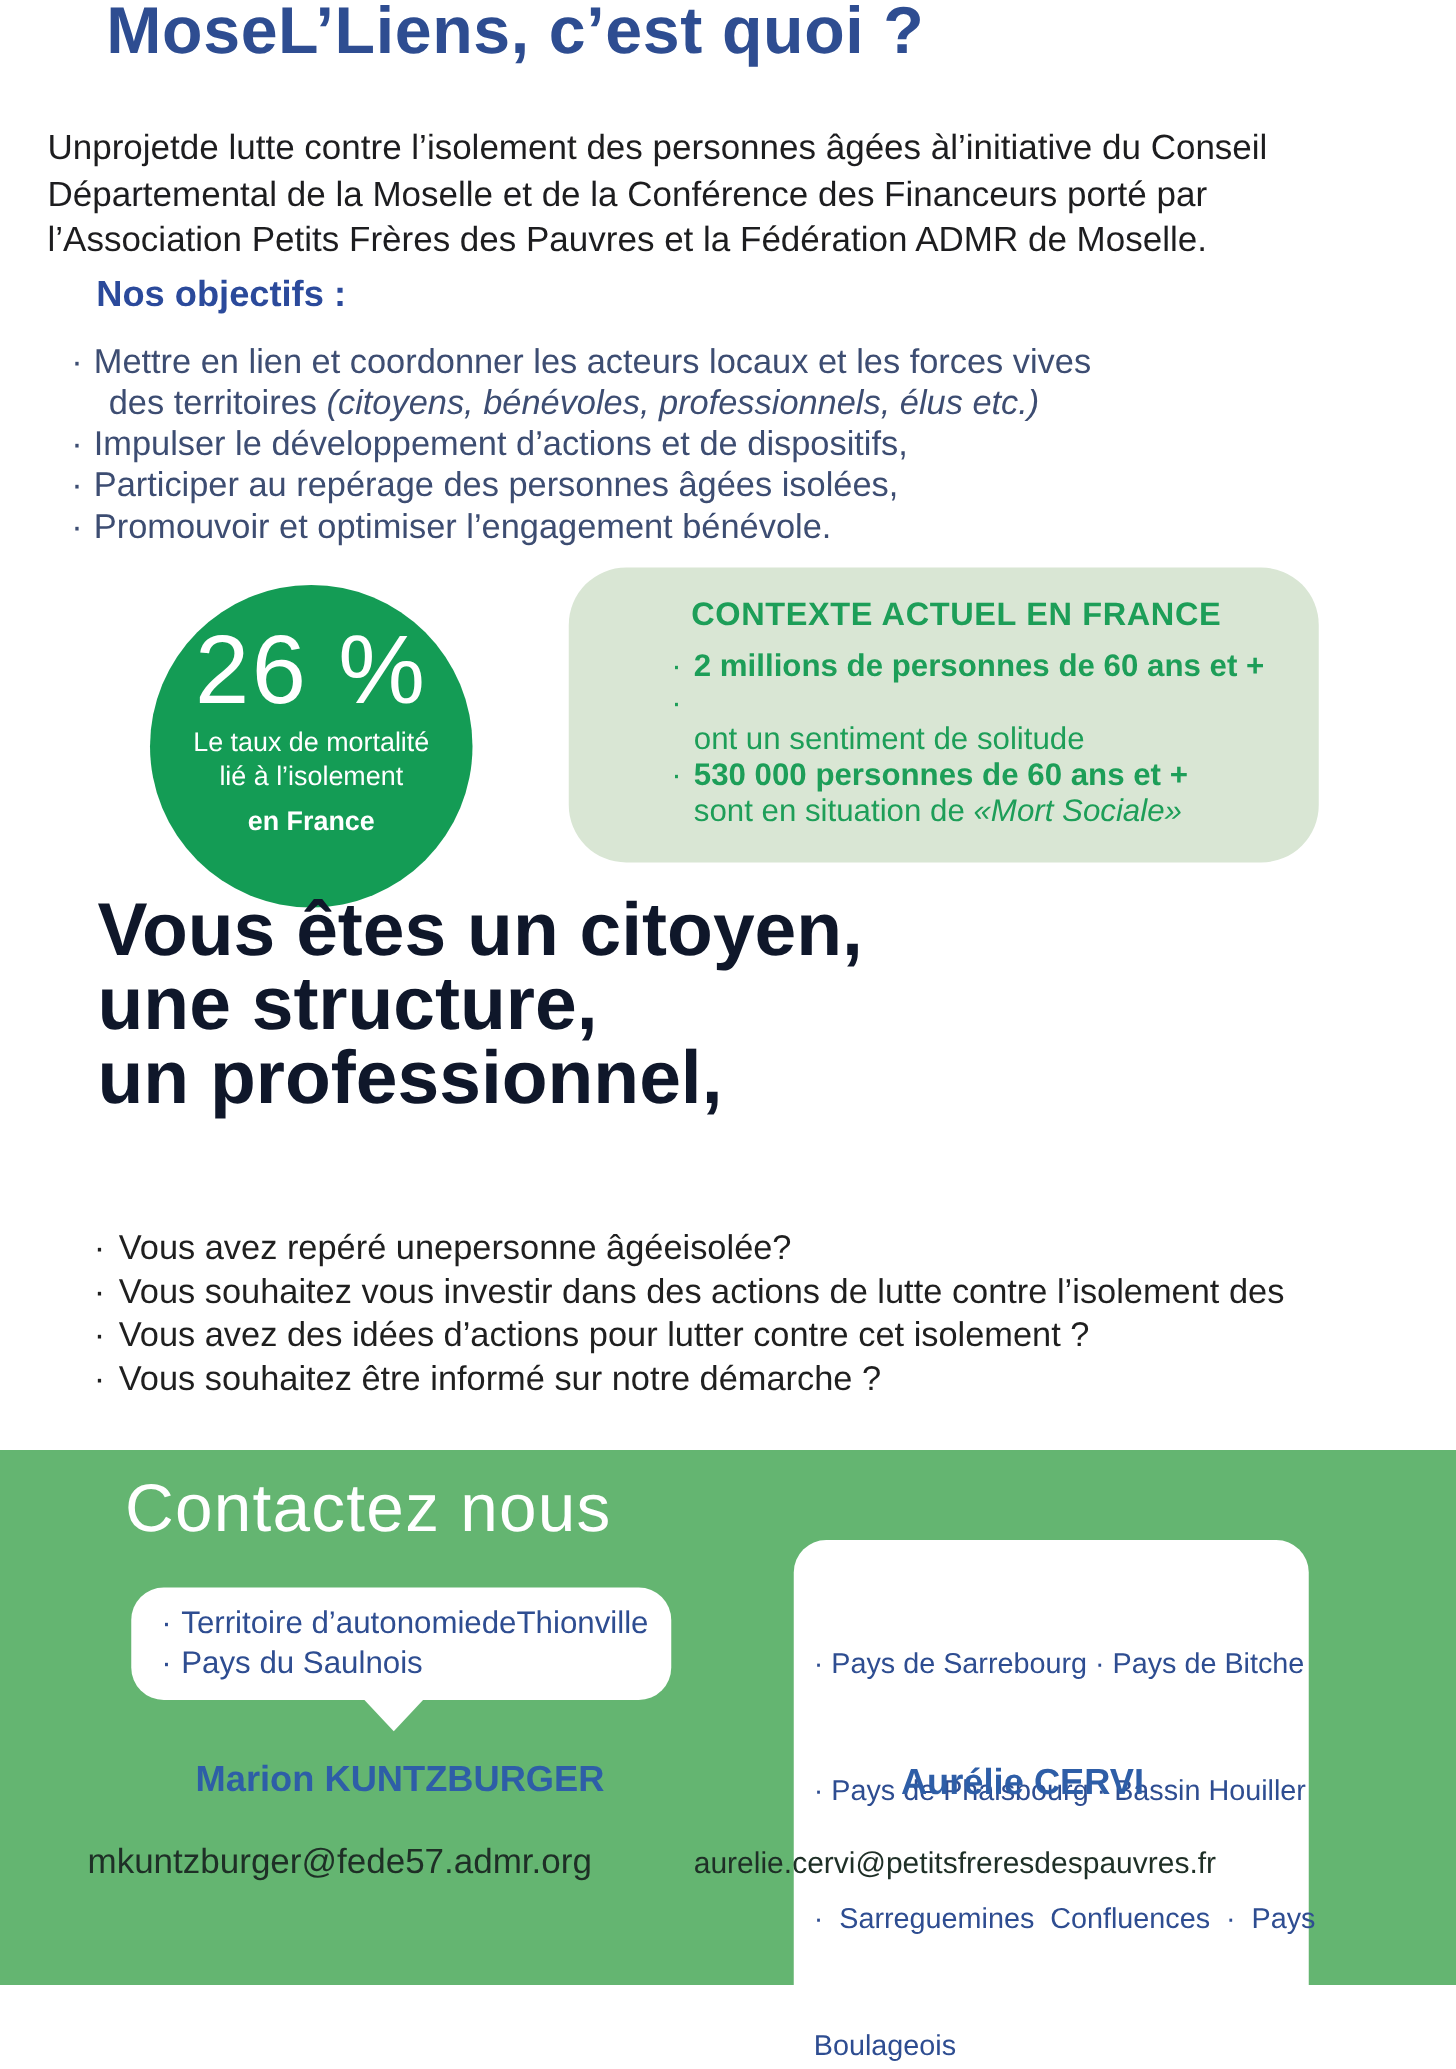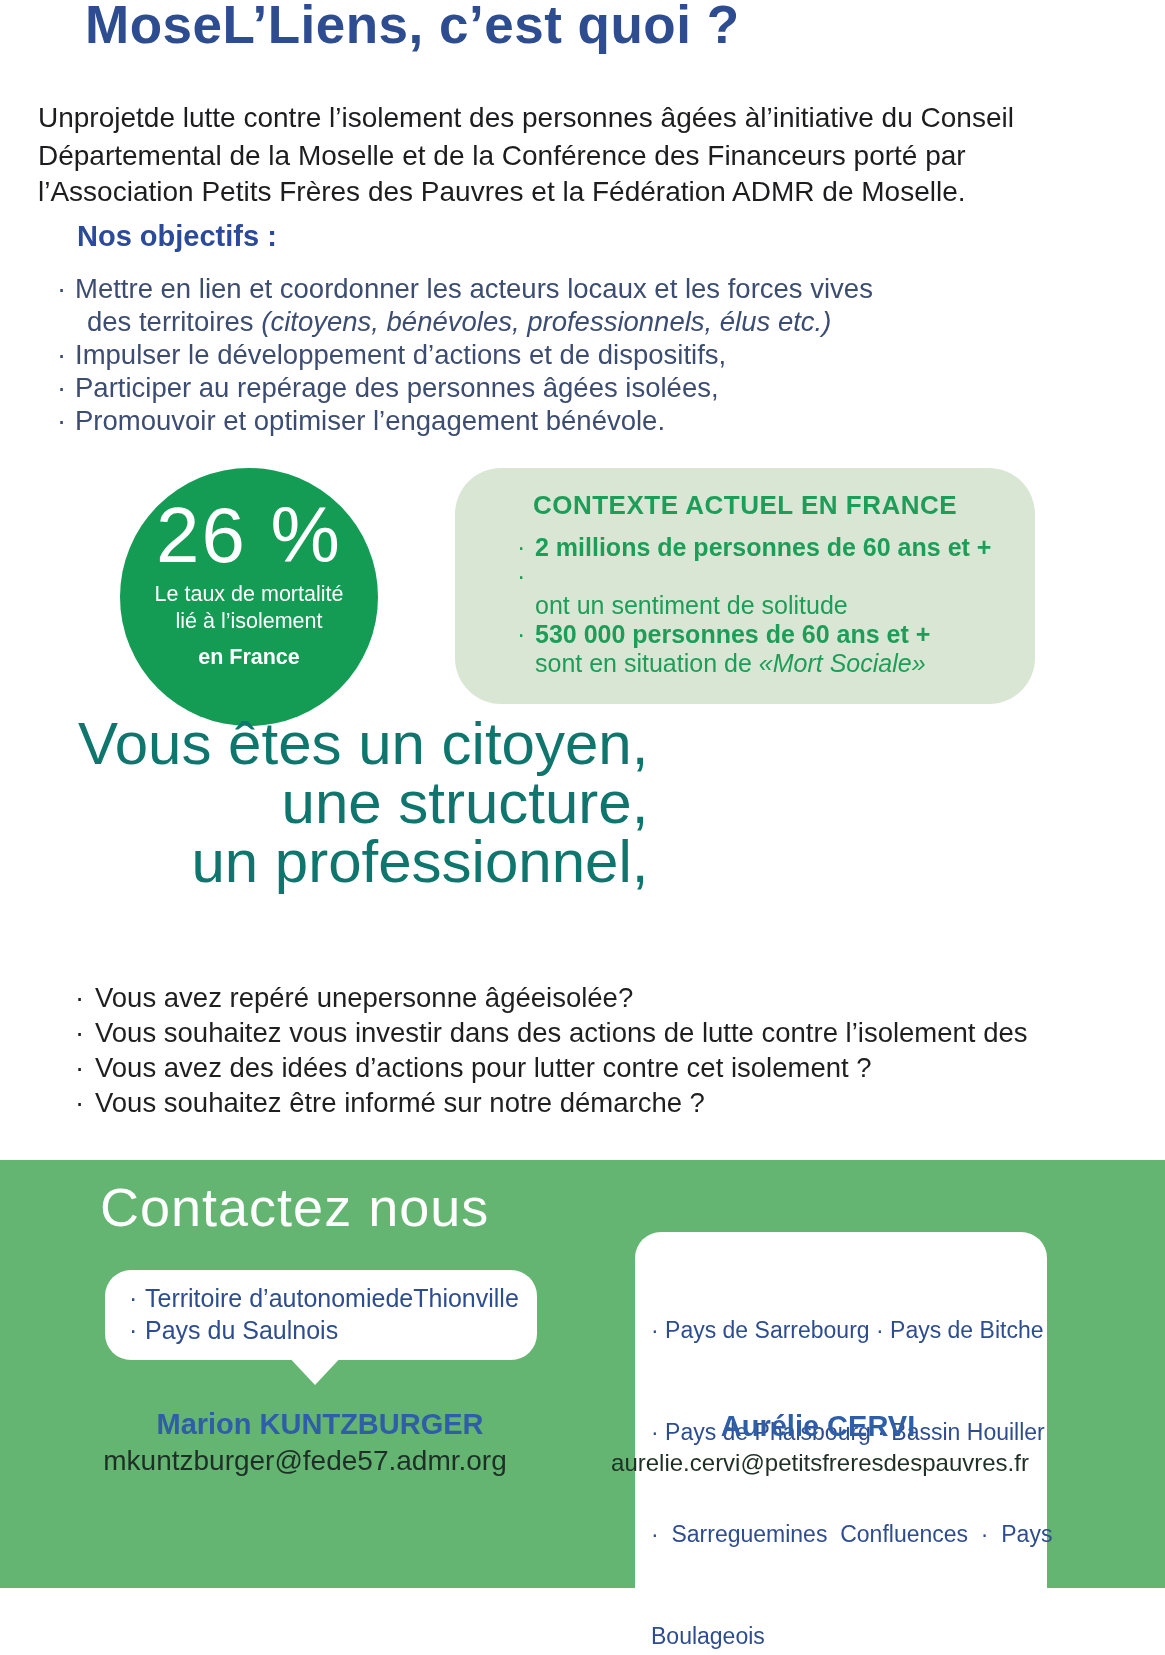--- a/index.html
+++ b/index.html
@@ -25,30 +25,30 @@
 
   .stat-circle {
     position:absolute; left:120px; top:468px; width:258px; height:258px;
     border-radius:50%; background:#149c55; color:#ffffff; text-align:center;
   }
   .stat-value { padding-top:22px; font-size:78px; font-weight:300; letter-spacing:2px; }
   .stat-line { font-size:21.5px; line-height:27px; }
   .stat-line-bold { margin-top:9px; font-weight:700; }
 
   .context-box {
-    position:absolute; left:455px; top:468px; width:580px; height:236px;
-    background:#d9e6d4; border-radius:46px; color:#1d9e58;
+    position:absolute; left:455px; top:454px; width:580px; height:236px;
+    background:#d9e6d4; border-radius:46px; color:#1d9e58;padding-left:20px;
   }
   .context-title { text-align:center; margin-top:22px; font-size:26px; font-weight:600; letter-spacing:0.5px; }
   .context-items { margin:12px 0 0 62px; font-size:25px; line-height:29px; }
   .ctx-item { position:relative; padding-left:18px; }
   .ctx-item em { font-style:italic; }
 
-  .audience { position:absolute; left:78px; top:714px; font-size:60px; font-weight:400;
-    color:#0f766e; line-height:59px;text-align:right; }
+  .audience { position:absolute; left:78px; top:714px; font-size:60px; font-weight:700;
+    color:#0f172a; line-height:59px; }
 
   .questions { position:absolute; left:75px; top:980px; margin:0; padding:0; list-style:none;
     font-size:27.5px; color:#1f1f1f; line-height:35px; white-space:nowrap; }
   .q-item { position:relative; padding-left:20px; }
 
   .footer { position:absolute; left:0; top:1160px; width:1165px; height:428px; background:#64b571; }
   .contact-heading { position:absolute; left:100px; top:16px; font-size:54px; color:#ffffff; letter-spacing:1px; }
 
   .bubble { background:#ffffff; border-radius:26px; color:#2e4d91; }
   .bubble-left { position:absolute; left:105px; top:110px; width:408px; padding:12px 0 14px 24px;
@@ -56,21 +56,21 @@
   .bubble-right { position:absolute; left:635px; top:72px; width:396px; padding:13px 0 13px 16px;
     font-size:23px; line-height:34px; white-space:pre; }
   .bubble-line { position:relative; padding-left:16px; }
   .tail { position:absolute; width:0; height:0;
     border-left:30px solid transparent; border-right:30px solid transparent;
     border-top:32px solid #ffffff; }
   .tail-left { left:285px; top:193px; }
   .tail-right { left:785px; top:211px; }
 
   .contact-name { position:absolute; text-align:center; font-size:29px; font-weight:600; color:#2e5ea7; }
-  .contact-email { position:absolute; text-align:center; color:#1e2f26; }
+  .contact-email { position:absolute; text-align:left; color:#1e2f26;margin-top:28px; }
   .name-left  { left:90px;  top:248px; width:460px; }
   .email-left { left:70px;  top:285px; width:470px; font-size:28px; }
   .name-right { left:588px; top:250px; width:460px; }
   .email-right{ left:555px; top:289px; width:530px; font-size:24px; }
 </style>
 </head>
 <body>
 
 <div class="page">
 

